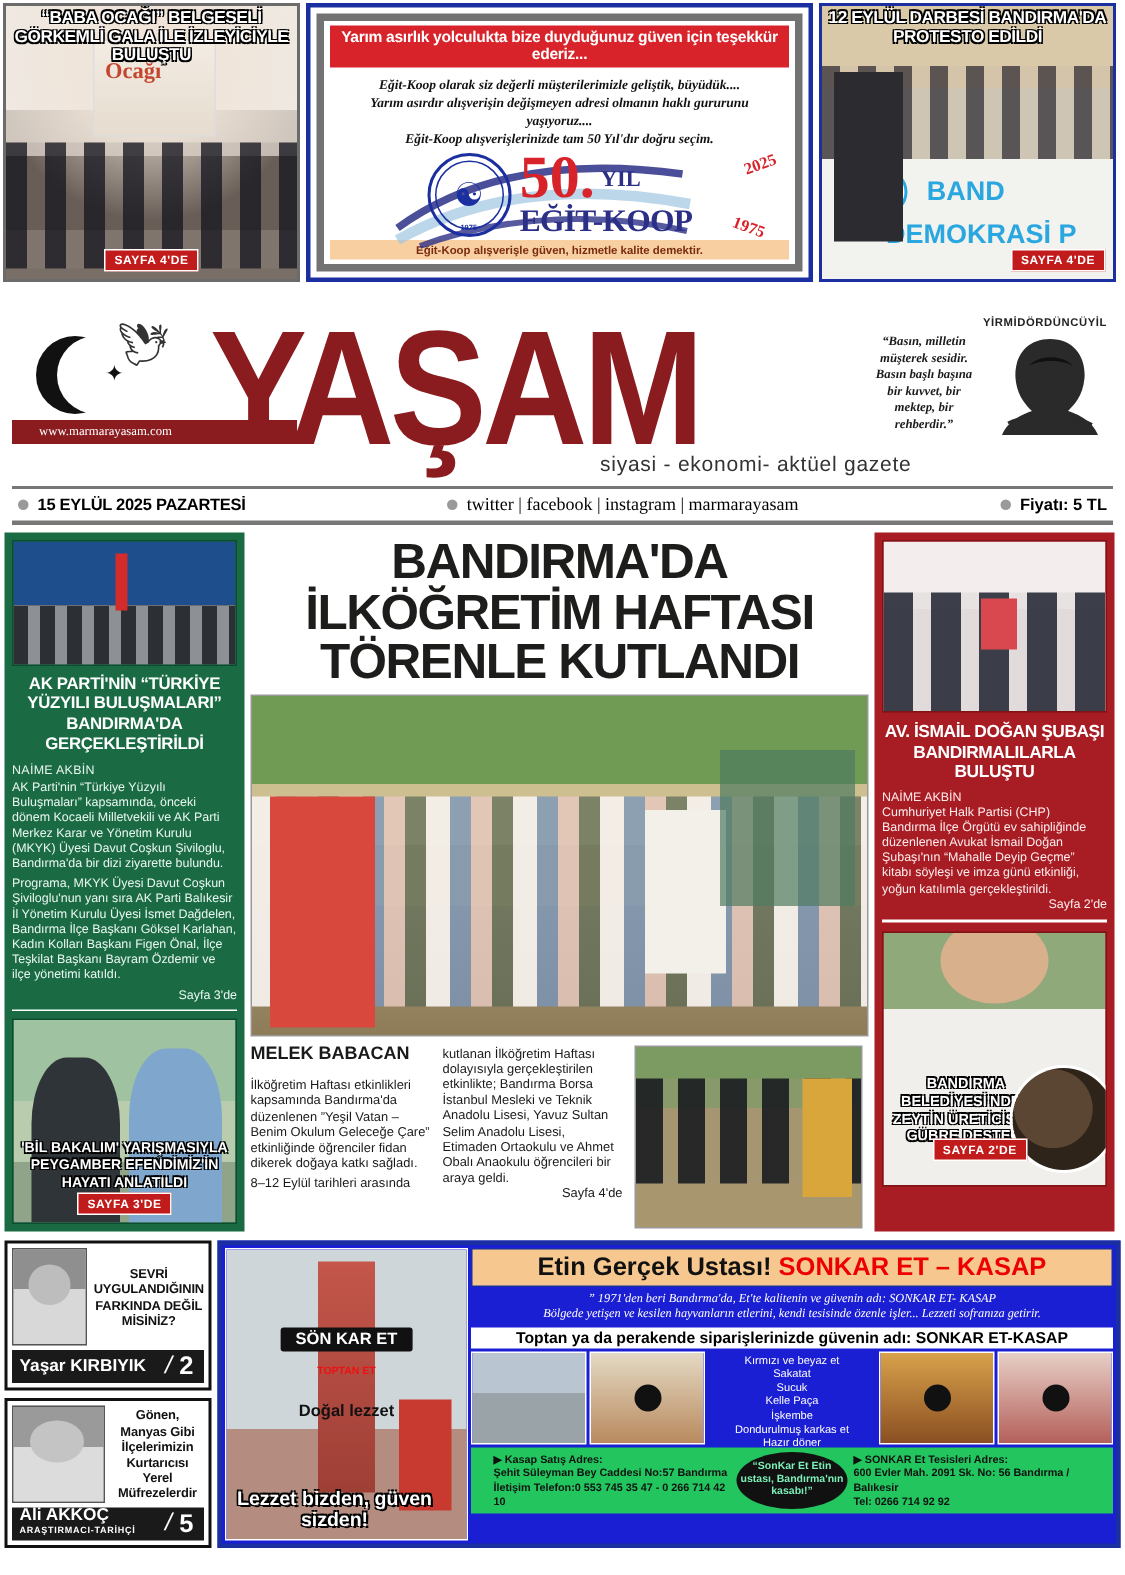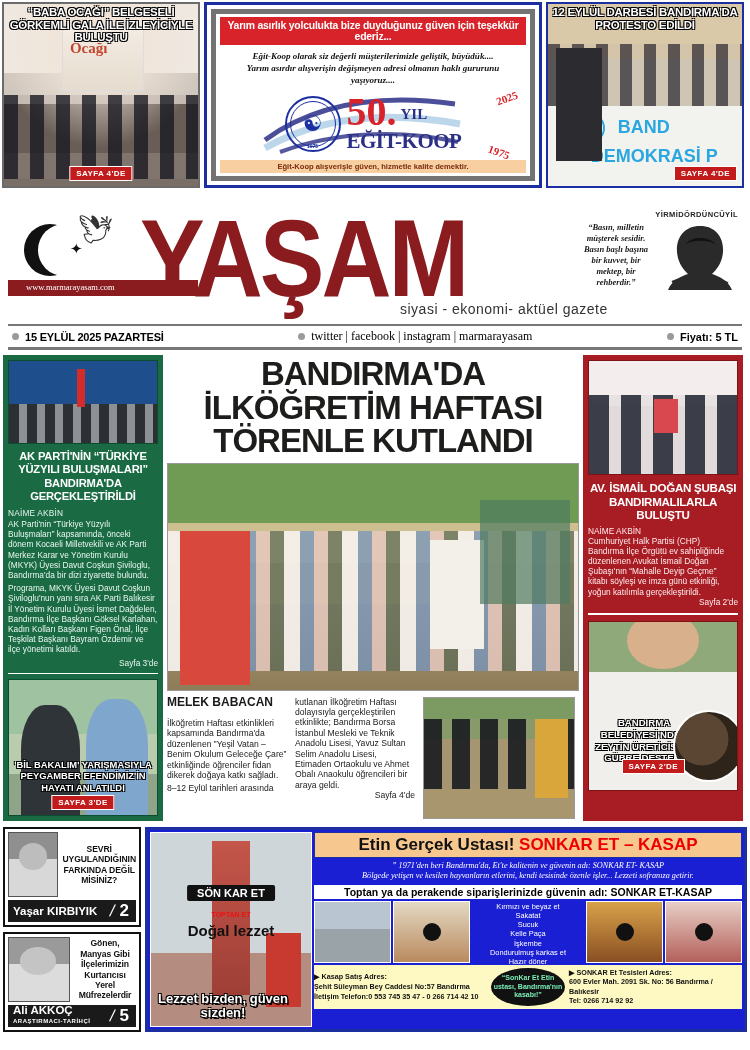--- a/index.html
+++ b/index.html
@@ -127,30 +127,30 @@
   .wc-slash { color:#fff; font-size:16px; font-weight:300; transform:skewX(-12deg); padding:0 2px;}
   .wc-num { color:#fff; font-size:17px; font-weight:800; padding:0 7px 0 3px; }
 
   .ad-bottom { flex:1; border:3px solid #1b2fa0; background:#1b1fd4; display:flex; padding:2px; gap:2px;}
   .ab-left { width:162px; border:1px solid #fff; position:relative; overflow:hidden; }
   .ab-leftcaption { position:absolute; left:0; right:16px; bottom:6px; text-align:center; color:#fff; font-weight:800;
                     font-size:13px; line-height:14px; text-shadow:1.5px 1.5px 0 #000,-1px 1px 0 #000,1px -1px 0 #000,-1px -1px 0 #000;}
   .ab-logo-chip { position:absolute; left:50%; top:52px; transform:translateX(-50%); background:#111; color:#fff;
                   font-weight:800; font-size:11px; padding:2px 10px; border-radius:2px; white-space:nowrap; }
   .ab-sub1 { position:absolute; left:0; right:0; top:78px; text-align:center; color:#e11; font-weight:800; font-size:7px; }
-  .ab-sub2 { position:absolute; left:0; right:0; top:89px; text-align:center; color:#111; font-weight:800; font-size:15px; }
+  .ab-sub2 { position:absolute; left:0; right:0; top:102px; text-align:center; color:#111; font-weight:800; font-size:11px; }
   .ab-right { flex:1; display:flex; flex-direction:column; gap:2px; }
   .ab-title { background:#f6c78f; border:1px solid #1b2fa0; text-align:center; padding:2px; font-size:17px; font-weight:800; color:#111; }
   .ab-title em { color:#e00; font-style:normal; }
   .ab-slogan { color:#fff; text-align:center; font-family:"Liberation Serif", serif; font-style:italic; font-size:8.2px; line-height:10.4px; padding:1px 4px;}
   .ab-ribbon { background:#fff; text-align:center; font-weight:800; font-size:10.5px; padding:1px; }
   .ab-strip { display:flex; gap:2px; height:62px; }
   .ab-thumb { flex:1; border:1px solid #fff; overflow:hidden; position:relative; }
   .ab-list { width:112px; color:#fff; font-size:7.4px; line-height:9.2px; text-align:center; padding-top:1px; }
-  .ab-foot { background:#fef9c3; display:flex; align-items:center; height:44px; padding:2px 0; gap:4px;}
+  .ab-foot { background:#22c55e; display:flex; align-items:center; height:44px; padding:2px 15px; gap:4px;}
   .ab-addr { flex:1; font-size:7.2px; line-height:9.6px; font-weight:700; color:#111; }
   .ab-addr b { display:block; }
   .ab-stamp { width:74px; height:38px; border-radius:50%; background:#111; color:#7cf0b8; font-weight:800;
               font-size:7px; line-height:8.4px; display:flex; align-items:center; justify-content:center; text-align:center; padding:2px;}
 
   
   .ph { position:absolute; inset:0; }
 </style>
 </head>
 <body>
@@ -171,20 +171,21 @@
       <div class="teaser-headline">“BABA OCAĞI” BELGESELİ GÖRKEMLİ GALA İLE İZLEYİCİYLE BULUŞTU</div>
       <div class="sayfa-badge" style="left:50%; transform:translateX(-50%); bottom:5px;">SAYFA 4'DE</div>
     </div>
 
     <div class="ad-egitkoop">
       <div class="ad-egitkoop-inner">
         <div class="ek-banner">Yarım asırlık yolculukta bize duyduğunuz güven için teşekkür ederiz...</div>
         <div class="ek-body">
           <div>Eğit-Koop olarak siz değerli müşterilerimizle geliştik, büyüdük....</div>
           <div>Yarım asırdır alışverişin değişmeyen adresi olmanın haklı gururunu yaşıyoruz....</div>
+          <div>Eğit-Koop alışverişlerinizde tam 50 Yıl'dır doğru seçim.</div>
         </div>
         <div class="ek-logo-row">
           <svg class="swoosh" viewBox="0 0 210 66">
             <path d="M5 50 C60 10, 130 5, 195 14" stroke="#2c2f86" stroke-width="5" fill="none" opacity=".85"></path>
             <path d="M5 58 C65 24, 135 22, 200 34" stroke="#9fc6e0" stroke-width="7" fill="none" opacity=".7"></path>
             <path d="M20 62 C80 40, 145 40, 198 52" stroke="#2c2f86" stroke-width="4" fill="none" opacity=".8"></path>
           </svg>
           <div class="coop-emblem">
             <span class="coop-people">☯</span>
             <span class="coop-year">1975</span>

